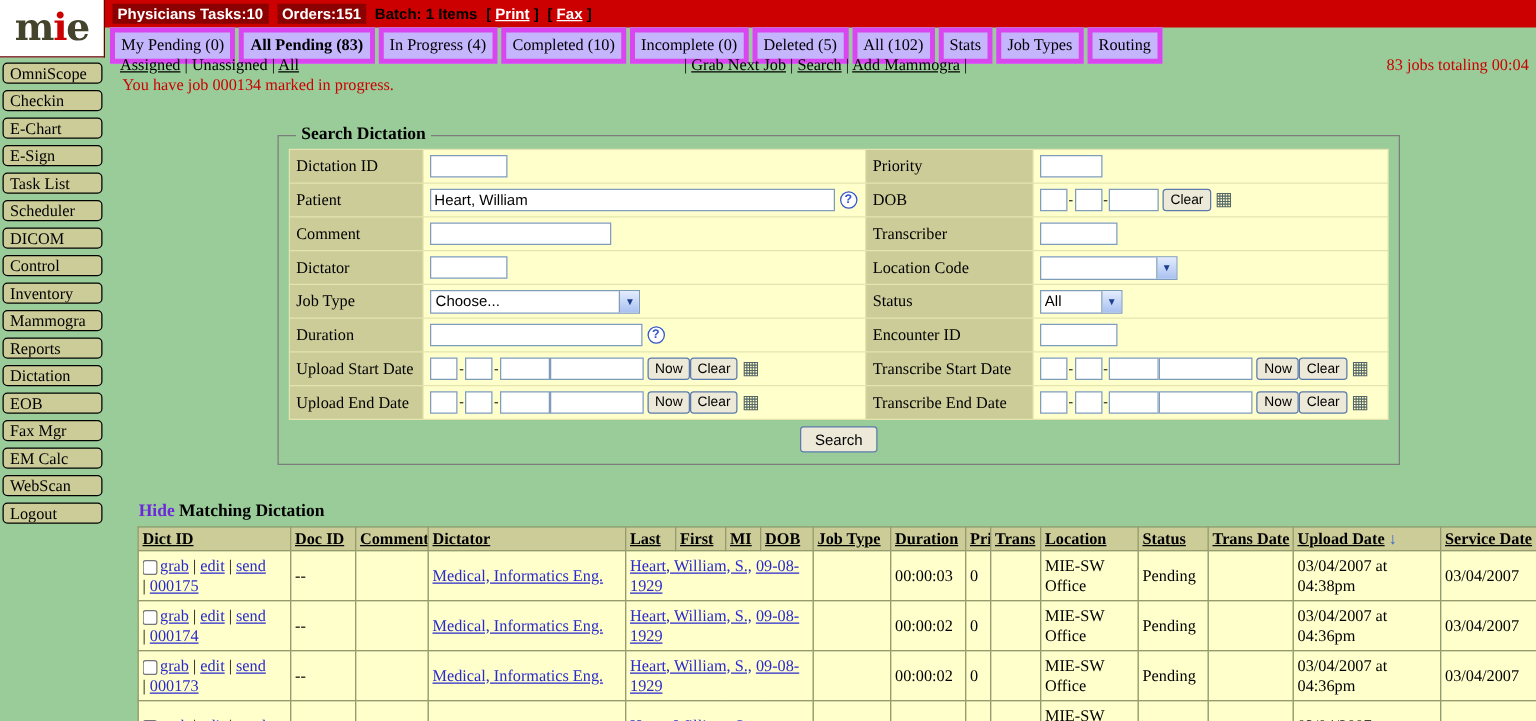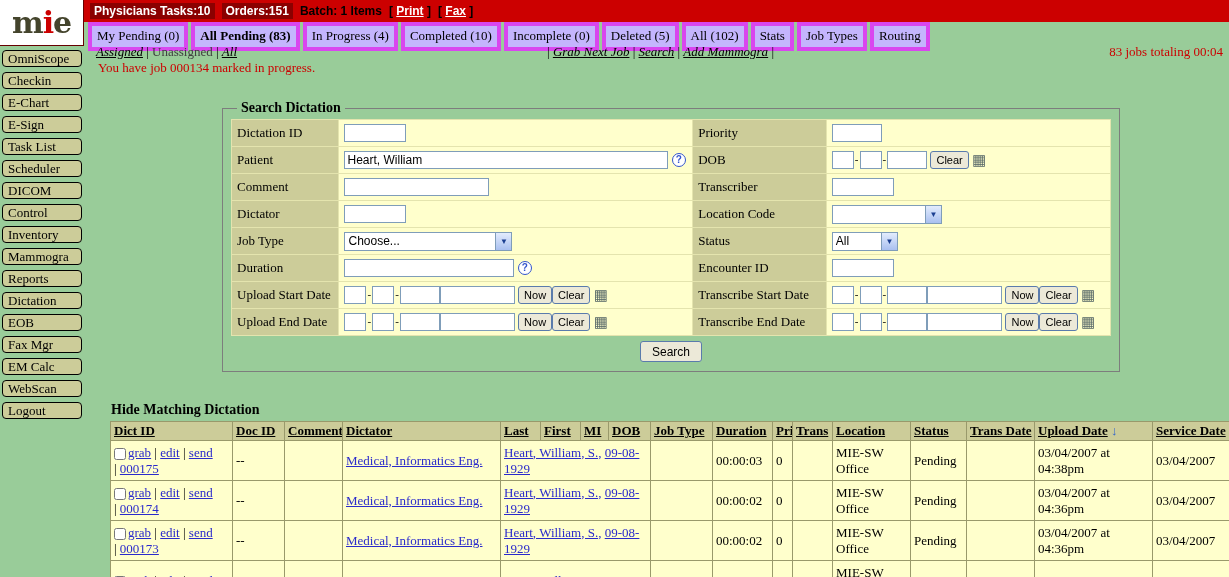--- a/index.html
+++ b/index.html
@@ -33,22 +33,22 @@
   .sidebar { position:absolute; left:2px; top:50px; width:82px; }
   .side-btn { display:block; width:80px; height:17px; line-height:14px; background:#cccc99;
               border:1px solid #000000; border-radius:4px; margin-bottom:5px; padding:0 0 0 5px;
               font-family:"Liberation Serif",serif; font-size:13px; text-align:left;
               overflow:hidden; white-space:nowrap; cursor:pointer; }
 
   
   .subnav { position:absolute; left:96px; top:44px; width:1129px; height:15px; font-size:13px; }
   .subnav-center { position:absolute; left:50%; transform:translateX(-50%); white-space:nowrap; }
   .subnav-right { position:absolute; right:2px; color:#cc0000; white-space:nowrap; }
-  .nav-link { color:#000; text-decoration:underline; cursor:pointer;font-style:italic; }
-  .nav-current { color:#404040;margin-top:48px; }
+  .nav-link { color:#000; text-decoration:underline; cursor:pointer; }
+  .nav-current { color:#000000;margin-top:48px; }
   .sep { color:#000; }
   .notice { position:absolute; left:98px; top:60px; color:#cc0000; font-size:13px; }
 
   
   .search-fieldset { position:absolute; left:222px; top:100px; width:898px; height:272px;
                      border:1px solid #7d7d7d; padding:3px 8px 0; }
   .search-fieldset legend { font-weight:bold; font-size:14px; padding:0 4px; margin-left:6px; }
   .form-table { border-collapse:separate; border-spacing:1px; background:#e4e4ae; width:880px; }
   .form-table td { height:26px; padding:2px 5px; font-size:13px; vertical-align:middle; white-space:nowrap; }
   td.lbl { background:#cccc99; }
@@ -74,21 +74,21 @@
   .selw168{width:168px} .selw110{width:110px} .selw66{width:66px}
 
   .help { display:inline-block; width:14px; height:14px; border:1px solid #3355cc; border-radius:50%;
           color:#3355cc; background:#fff; font-family:"Liberation Sans",sans-serif; font-weight:bold;
           font-size:10px; text-align:center; line-height:12px; vertical-align:middle; cursor:pointer; }
   .cal { display:inline-block; font-size:15px; color:#566; vertical-align:middle; line-height:14px; cursor:pointer; }
 
   
   .results { position:absolute; left:110px; top:402px; width:1122px; }
   .results-title { font-size:14px; font-weight:bold; margin:0 0 3px 1px; }
-  .hide-link { color:#000000; cursor:pointer;text-align:right; }
+  .hide-link { color:#6d28d9; cursor:pointer;text-align:right; }
 
   .res-table { border-collapse:collapse; table-layout:fixed; width:1122px; font-size:13px; }
   .res-table th { background:#cccc99; border:1px solid #99996b; padding:1px 3px; height:19px;
                   text-align:left; font-weight:bold; white-space:nowrap; overflow:hidden; }
   .res-table th a { color:#000; text-decoration:underline; cursor:pointer; }
   .res-table td { background:#ffffcc; border:1px solid #99996b; padding:1px 3px; height:40px;
                   vertical-align:middle; overflow:hidden; }
   .res-table td a { color:#2a2acc; text-decoration:underline; cursor:pointer; }
   .cell-line { display:block; line-height:16px; }
   .row-check { width:12px; height:12px; vertical-align:middle; margin:0 2px 0 0; cursor:pointer; }

